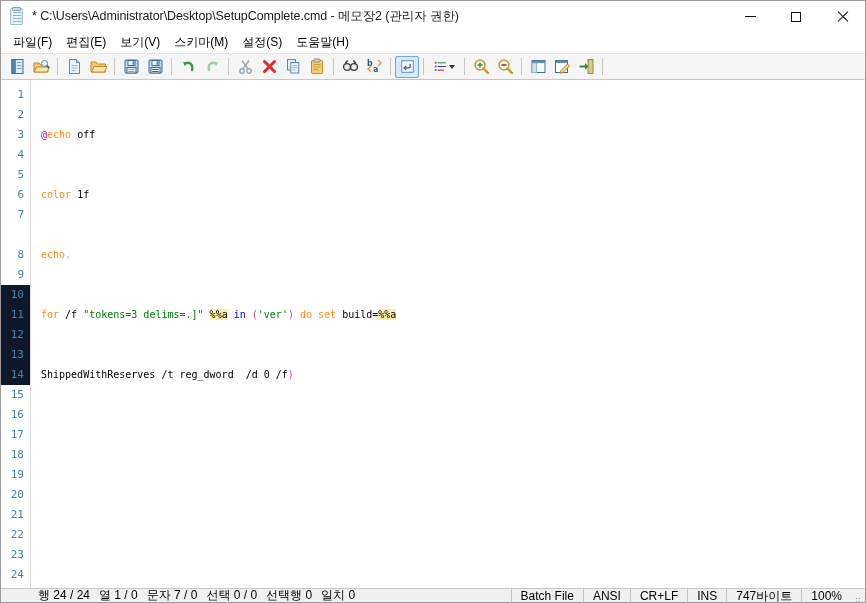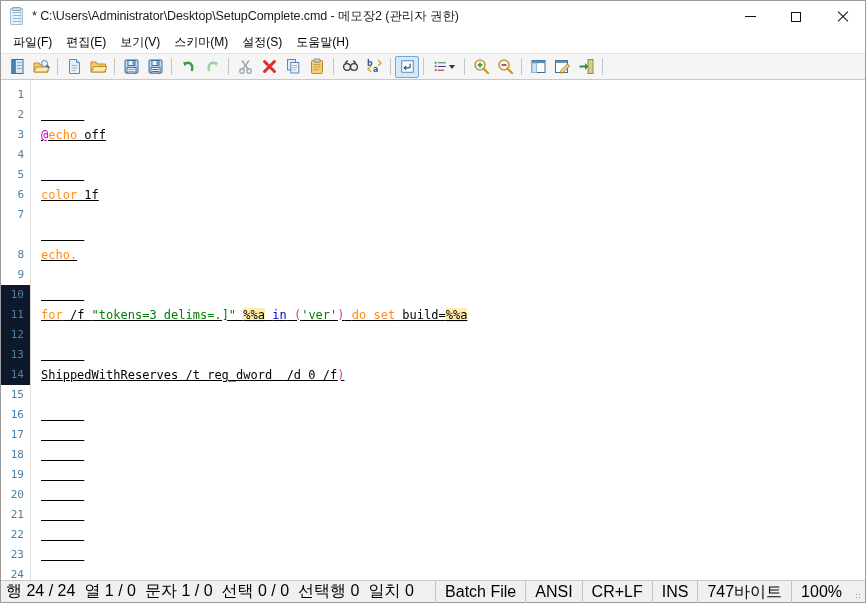--- a/index.html
+++ b/index.html
@@ -132,47 +132,46 @@
   }
   .gutter .gline {
     height: 20px; line-height: 20px;
     padding-right: 6px;
   }
   .gutter .gline.hl { background: #0f172a; }
   .code {
     flex: 1 1 auto;
     padding-top: 5px; padding-left: 10px;
     font-family: "DejaVu Sans Mono", monospace;
-    font-size: 12px;
+    font-size: 10px;
     line-height: 20px;
     white-space: pre;
     overflow: hidden;
     position: relative;
-    text-decoration: underline;
   }
   .code .ln { height: 20px; line-height: 20px; }
 
   
   .t-cmd    { color: #ff8c19; }        
   .t-at     { color: #cc00cc; }        
   .t-label  { color: #e03030; }        
   .t-labelbg{ background: #eeeeee; }
   .t-str    { color: #008000; }        
   .t-var    { background: #ffeeaa; color: #000; }
   .t-op     { color: #0000cc; }
   .t-plain  { color: #000000; }
   .t-paren  { color: #cc44aa; }
 
   
   .statusbar {
-    height: 22px; flex: 0 0 auto;
+    height: 14px; flex: 0 0 auto;
     background: #f0f0f0;
     border-top: 1px solid #c8c8c8;
     display: flex; align-items: center;
-    font-size: 16px; color: #000;
+    font-size: 12px; color: #000; padding-left: 32px;
   }
   .sb-left {
     padding-left: 5px; display: flex; gap: 9px; white-space: nowrap;
   }
   .sb-right { margin-left: auto; display: flex; height: 22px; align-items: center; }
   .sb-cell {
     padding: 0 9px; height: 22px; line-height: 22px;
     border-left: 1px solid #c4c4c4; white-space: nowrap;
   }
   .sb-grip {
@@ -479,21 +478,21 @@
       
       
       
     </div>
   </div>
 
   <div class="statusbar">
     <div class="sb-left">
       <span>행 24 / 24</span>
       <span>열 1 / 0</span>
-      <span>문자 1 / 0</span>
+      <span>문자 7 / 0</span>
       <span>선택 0 / 0</span>
       <span>선택행 0</span>
       <span>일치 0</span>
     </div>
     <div class="sb-right">
       <div class="sb-cell">Batch File</div>
       <div class="sb-cell">ANSI</div>
       <div class="sb-cell">CR+LF</div>
       <div class="sb-cell">INS</div>
       <div class="sb-cell">747바이트</div>

